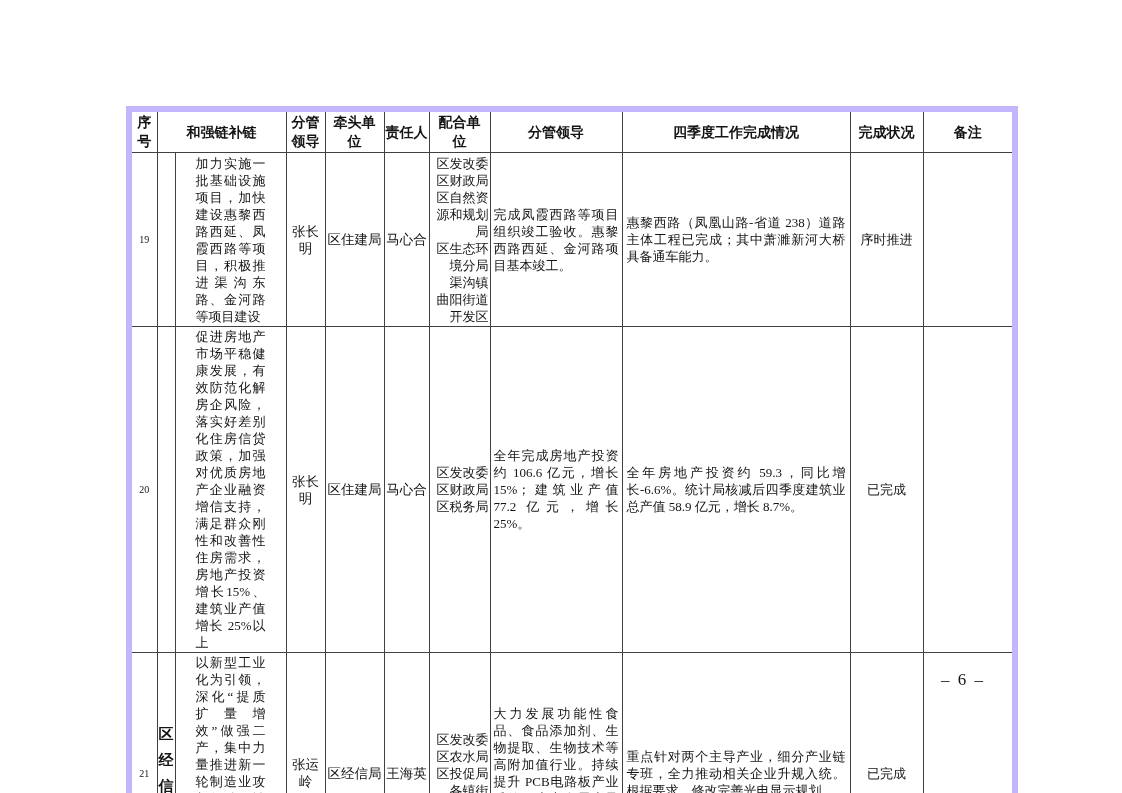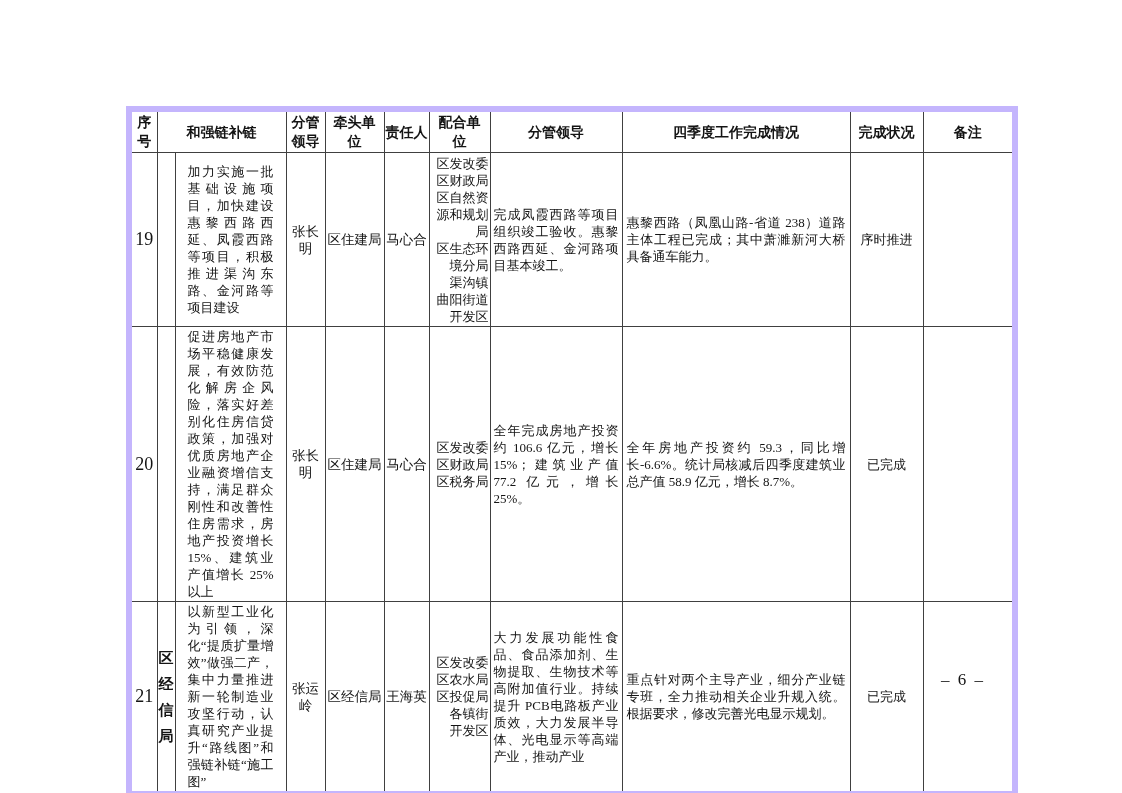--- a/index.html
+++ b/index.html
@@ -29,30 +29,30 @@
     word-break:break-word;
   }
   .doc-table thead th{
     font-weight:bold;
     font-size:14px;
     line-height:19px;
     text-align:center;
     padding:1px 3px;
   }
   .doc-table thead th.th-tight{padding:0;margin-top:36px;}
-  td.c-seq{text-align:center;font-size:18px;padding:3px;}
+  td.c-seq{text-align:center;font-size:10px;padding:3px;}
   td.c-cat{
     text-align:center;
     font-weight:bold;
     font-size:15px;
     line-height:26px;
     padding:0 1px;
     word-break:break-all;
   }
-  td.c-goal{text-align:justify;padding:1px 12px;}
+  td.c-goal{text-align:justify;padding:1px 20px;}
   td.c-name{text-align:center;font-size:13.5px;padding:0;}
   td.c-units{text-align:right;white-space:pre-line;padding:0 1px;}
   td.c-q4goal{text-align:justify;padding:1px 3px;}
   td.c-q4done{text-align:justify;padding:1px 4px;}
   td.c-status{text-align:center;}
   td.c-remark{text-align:center;}
   .page-number{
     position:absolute;
     left:918px;top:670px;
     width:90px;

